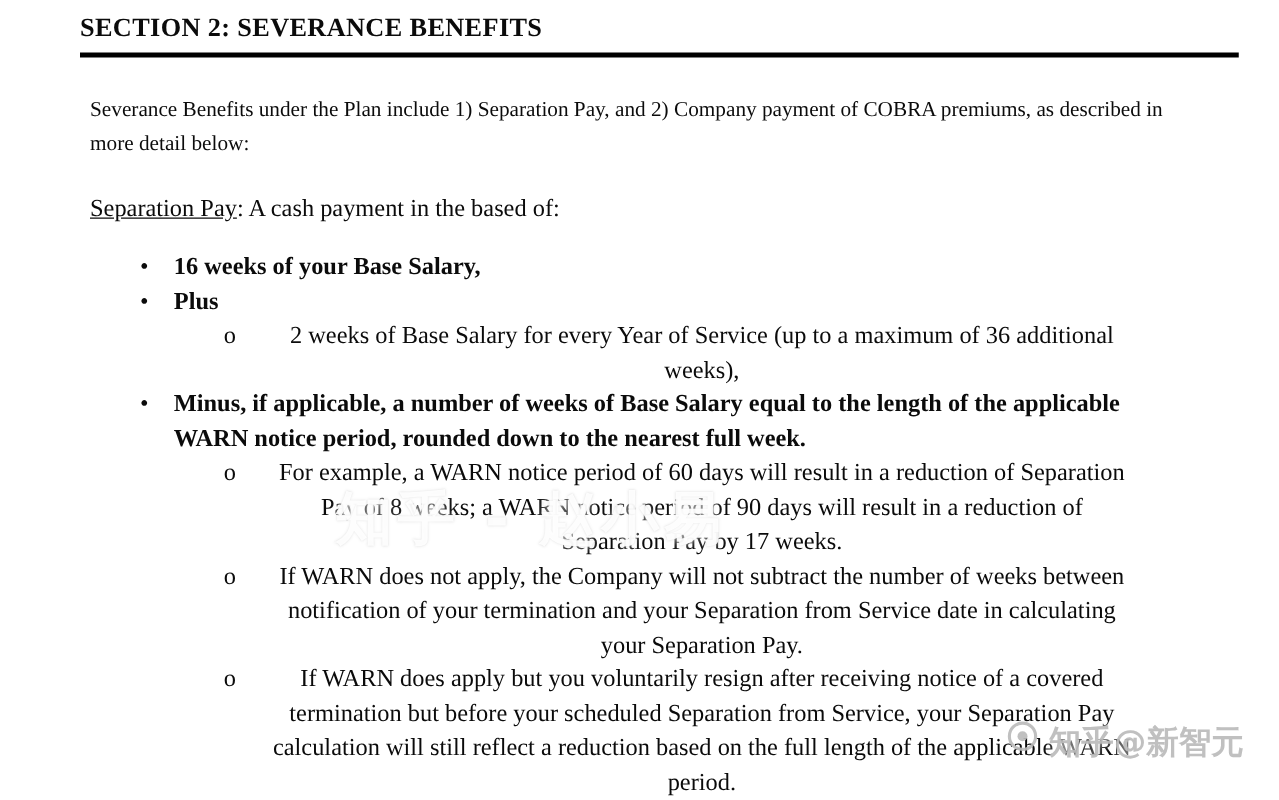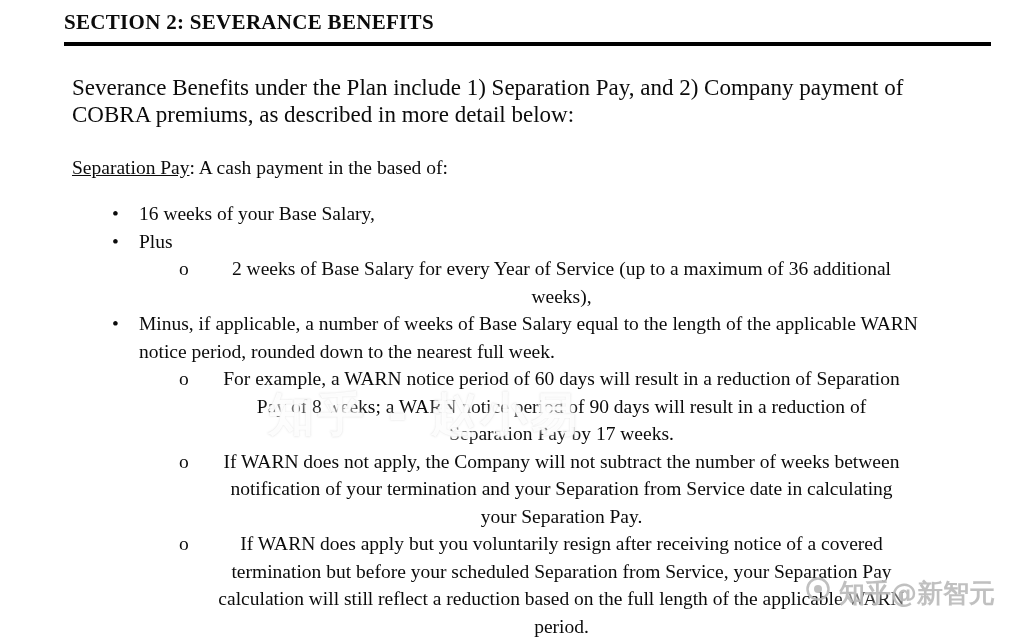--- a/index.html
+++ b/index.html
@@ -24,21 +24,21 @@
     font-weight: bold;
     margin: 4px 0 7px 0;
     letter-spacing: 0.3px;
   }
   .header-rule {
     height: 4px;
     background: #000000;
     width: 927px;
   }
   .intro {
-    font-size: 23px;
+    font-size: 17px;
     line-height: 27px;
     margin: 28px 0 0 8px;
     max-width: 862px;
   }
   .sep-pay {
     font-size: 19.5px;
     line-height: 27px;
     margin: 26px 0 0 8px;
   }
   .underline {
@@ -52,21 +52,21 @@
   .li {
     display: flex;
     align-items: flex-start;
   }
   .li .marker {
     flex: 0 0 auto;
     display: inline-block;
   }
   .li.level1 { padding-left: 48px; }
   .li.level1 .marker { width: 27px; }
-  .li.level1 .li-text { max-width: 792px; }
+  .li.level1 .li-text { max-width: 792px; font-weight: bold; }
   .li.level2 { padding-left: 115px; }
   .li.level2 .marker { width: 35px; }
   .li.level2 .li-text { max-width: 695px; text-align: center; }
 
   .wm-center {
     position: absolute;
     left: 268px;
     top: 384px;
     font-family: "DejaVu Sans", sans-serif;
     font-weight: bold;

